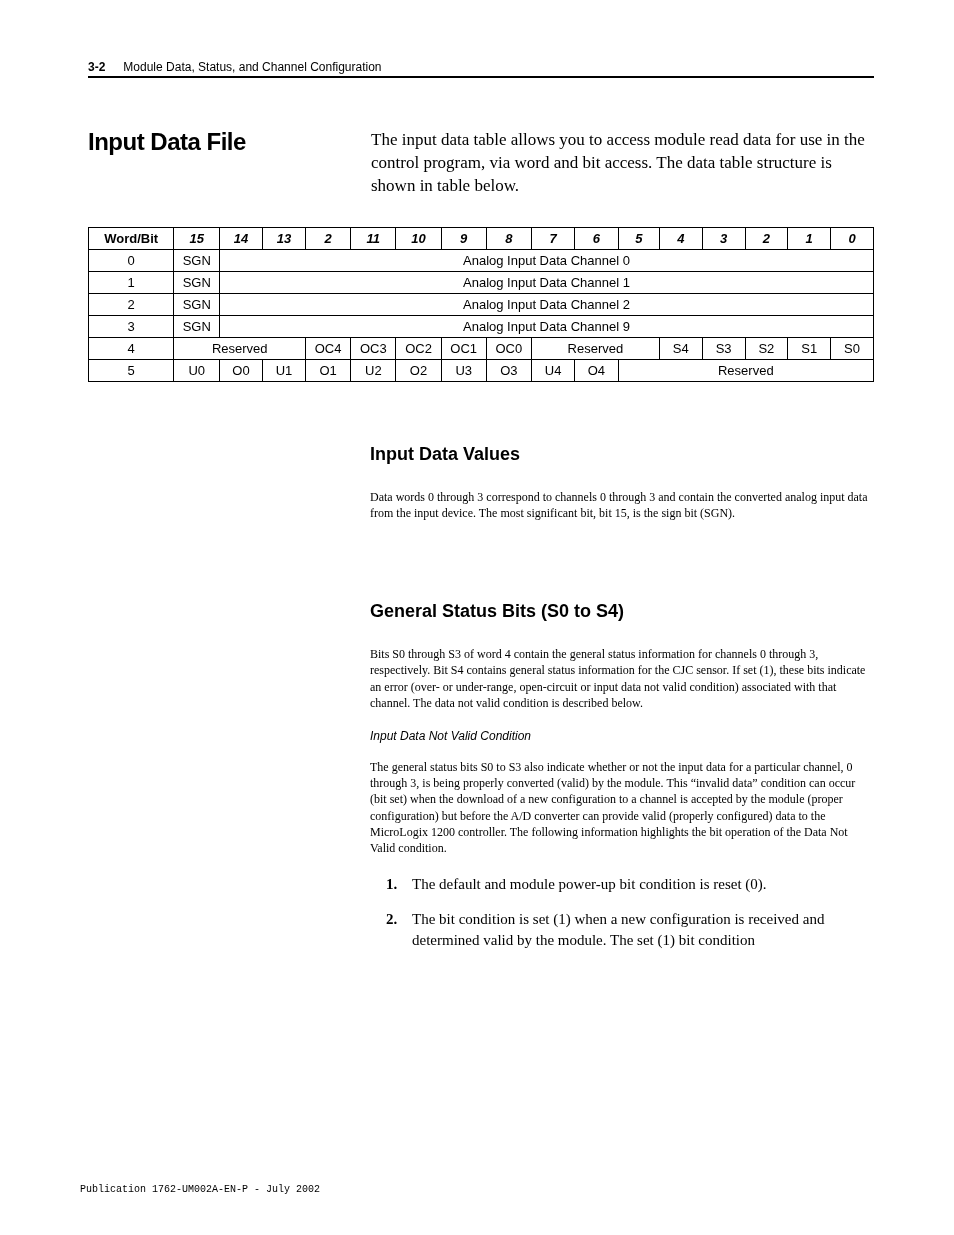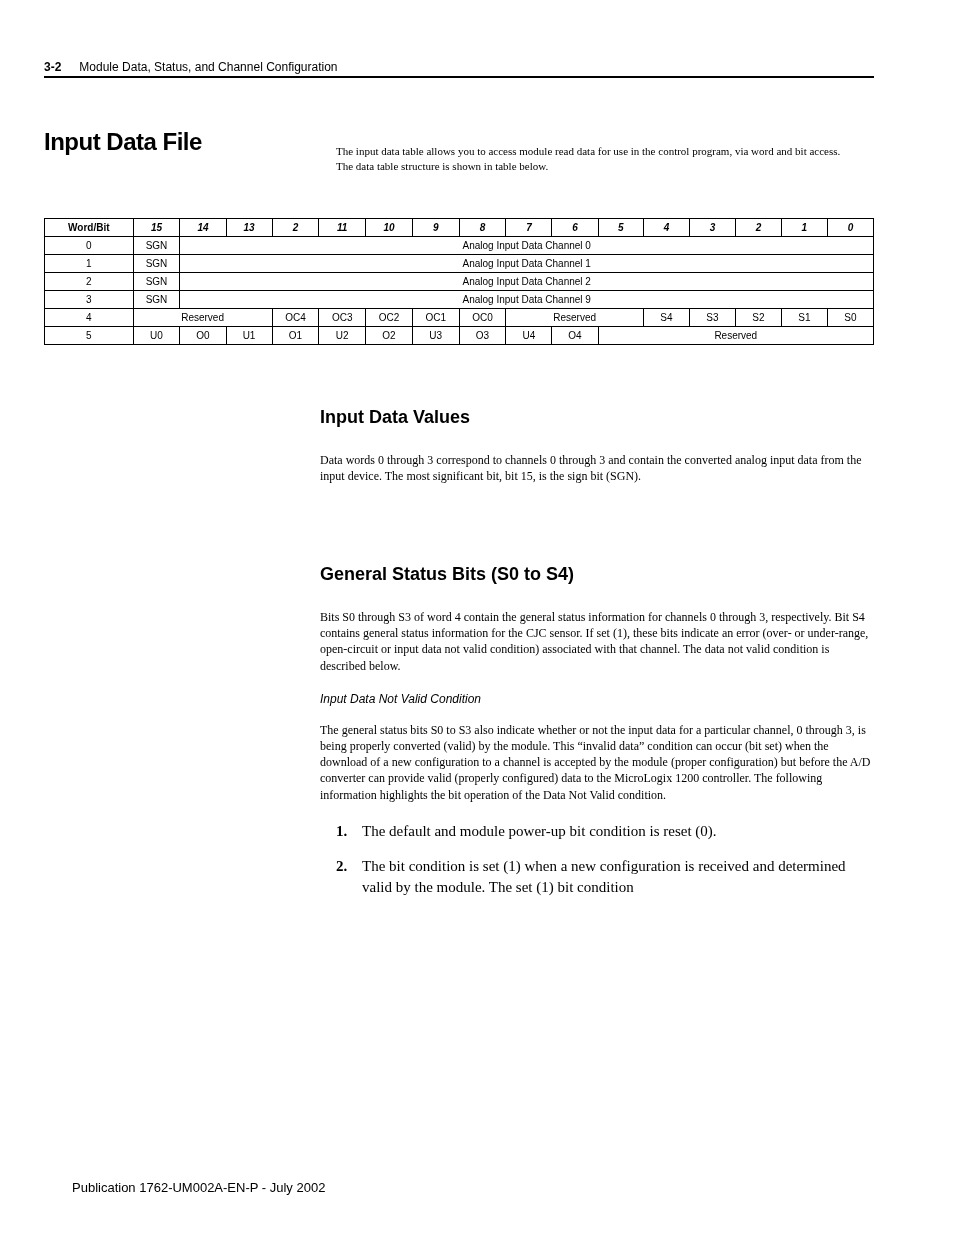--- a/index.html
+++ b/index.html
@@ -6,61 +6,61 @@
     margin: 0;
     background: #fff;
     font-family: Georgia, 'Times New Roman', serif;
     color: #000;
   }
   .page {
     width: 954px;
     height: 1235px;
     position: relative;
     box-sizing: border-box;
-    padding: 60px 80px 40px 44px;
+    padding: 60px 80px 40px 88px;
   }
   .header-line {
     display: flex;
     align-items: baseline;
     gap: 18px;
     font-family: Arial, Helvetica, sans-serif;
     font-size: 12px;
     margin-bottom: 2px;
   }
   .header-pagenum { font-weight: bold; }
   .header-title { font-weight: normal; }
   .header-rule {
     border: none;
     border-top: 2px solid #000;
     margin: 0 0 50px 0;
   }
 
   .two-col {
     display: flex;
     align-items: flex-start;
-    gap: 6px;
+    gap: 12px;
   }
   .left-col {
     width: 270px;
     flex: none;
   }
   .right-col {
     flex: 1;
   }
   .h1-title {
     font-family: Arial, Helvetica, sans-serif;
     font-weight: bold;
     font-size: 24px;
     letter-spacing: -0.5px;
     margin: 0;
   }
   .intro-para {
-    font-size: 11px;
+    font-size: 17px;
     line-height: 1.35;
-    margin: 16px;
+    margin: 1px;
   }
   .h2-title {
     font-family: Arial, Helvetica, sans-serif;
     font-weight: bold;
     font-size: 18px;
     margin: 12px 0 24px 0;
   }
   .h3-italic {
     font-family: Arial, Helvetica, sans-serif;
     font-style: italic;
@@ -73,21 +73,21 @@
     line-height: 1.35;
     margin: 0 0 18px 0;
   }
   .sec-gap { margin-top: 50px; }
 
   
   table.bit-table {
     width: 100%;
     border-collapse: collapse;
     font-family: Arial, Helvetica, sans-serif;
-    font-size: 10px;
+    font-size: 13px;
     margin-top: 28px;
     margin-bottom: 10px;
   }
   table.bit-table th, table.bit-table td {
     border: 1px solid #000;
     text-align: center;
     padding: 3px 2px;
     font-weight: normal;
   }
   table.bit-table th { font-weight: bold; }
@@ -108,24 +108,24 @@
     line-height: 1.4;
     margin-bottom: 14px;
   }
   .num {
     font-weight: bold;
     min-width: 18px;
   }
 
   .footer-pub {
     position: absolute;
-    left: 72px;
+    left: 80px;
     bottom: 40px;
-    font-family: Liberation Sans, sans-serif;
-    font-size: 13px;
+    font-family: Liberation Mono, monospace;
+    font-size: 10px;
   }
 </style>
 </head>
 <body>
 
 <div class="page">
 
   <div class="header-line">
     <span class="header-pagenum">3-2</span>
     <span class="header-title">Module Data, Status, and Channel Configuration</span>

